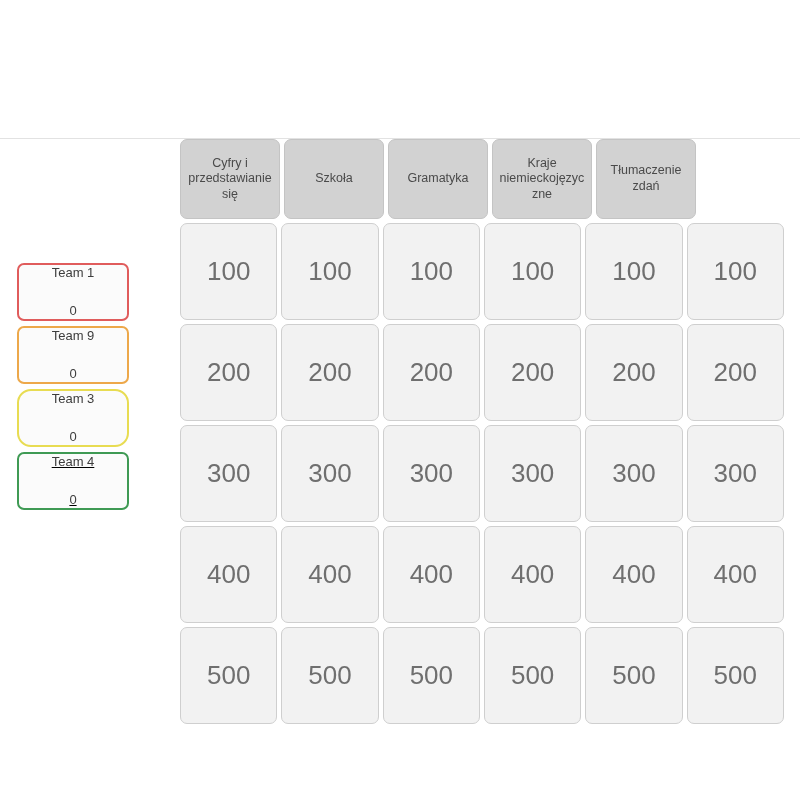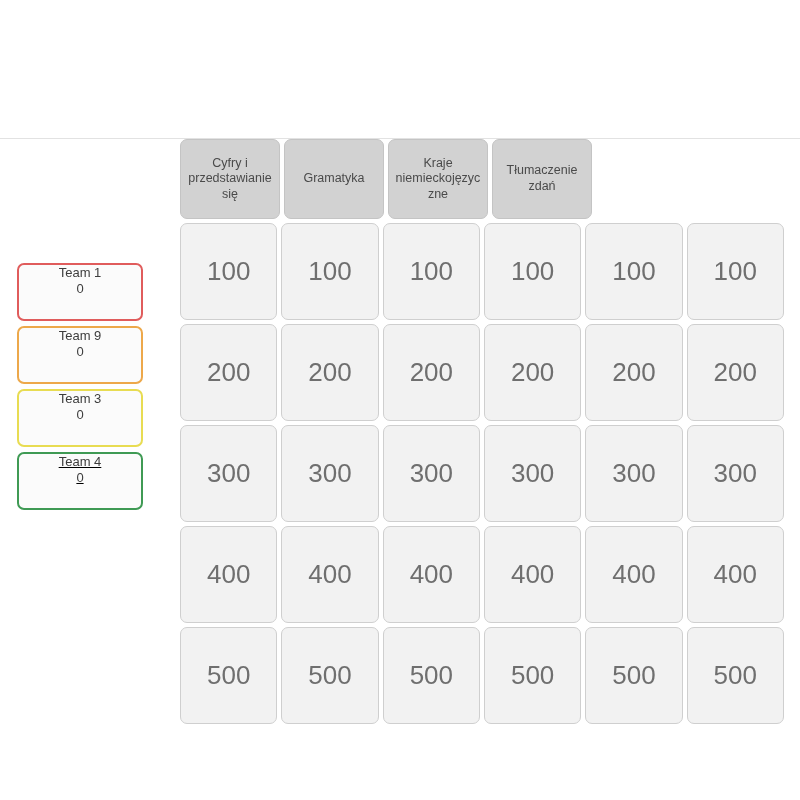--- a/index.html
+++ b/index.html
@@ -32,30 +32,30 @@
   
   .teams {
     position: absolute;
     left: 17px;
     top: 263px;
     width: 112px;
   }
 
   .team-card {
     box-sizing: border-box;
-    width: 126px;
+    width: 112px;
     height: 58px;
     margin-bottom: 5px;
     border-radius: 7px;
     border: 2px solid #cccccc;
     background: #fbfbfb;
     display: flex;
     flex-direction: column;
     align-items: center;
-    justify-content: flex-start;
+    justify-content: space-between;
     line-height: 1.25;
   }
 
   .team-name {
     font-size: 13px;
     color: #3d3d3d;
   }
 
   .team-score {
     font-size: 13px;
@@ -122,34 +122,35 @@
 
   <div class="teams">
     <div class="team-card" style="border-color: rgb(224, 92, 92);">
       <span class="team-name">Team 1</span>
       <span class="team-score">0</span>
     </div>
     <div class="team-card" style="border-color: rgb(237, 168, 74);">
       <span class="team-name">Team 9</span>
       <span class="team-score">0</span>
     </div>
-    <div class="team-card" style="border-color: rgb(232, 220, 82);">
+    <div class="team-card" style="border-color: rgb(232, 220, 82); border-radius: 14px;">
       <span class="team-name">Team 3</span>
       <span class="team-score">0</span>
     </div>
     <div class="team-card" style="border-color: rgb(63, 154, 84); text-decoration: underline;">
       <span class="team-name">Team 4</span>
       <span class="team-score">0</span>
     </div>
   </div>
 
   <div class="board">
 
     <div class="board-row">
       <div class="cat-cell">Cyfry i przedstawianie się</div>
+      <div class="cat-cell">Szkoła</div>
       <div class="cat-cell">Gramatyka</div>
       <div class="cat-cell">Kraje niemieckojęzyczne</div>
       <div class="cat-cell">Tłumaczenie zdań</div>
     </div>
 
     <div class="board-row">
       <div class="val-cell">100</div>
       <div class="val-cell">100</div>
       <div class="val-cell">100</div>
       <div class="val-cell">100</div>

